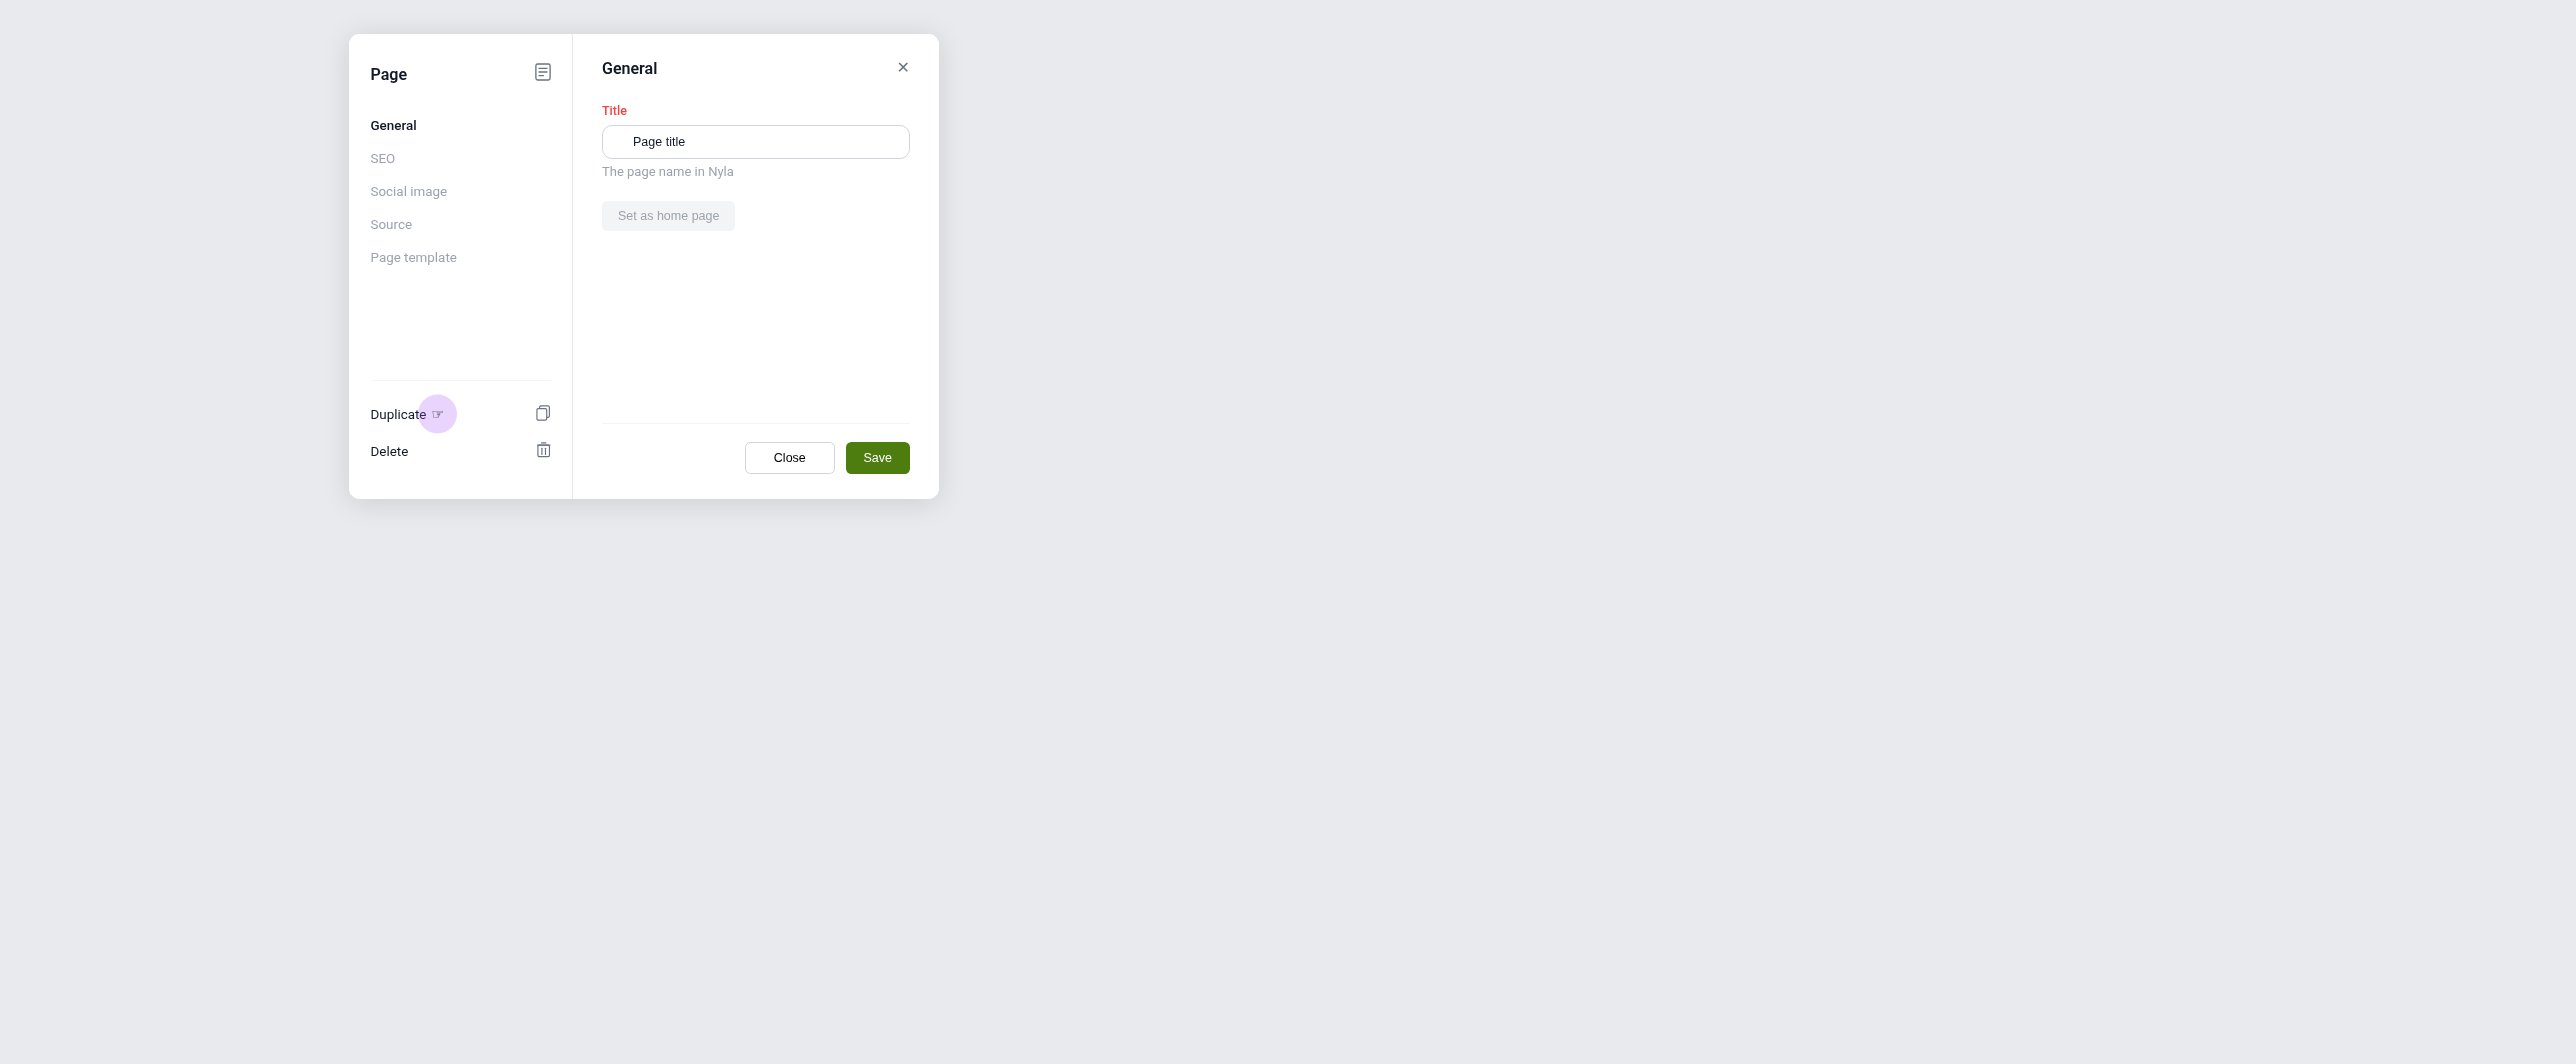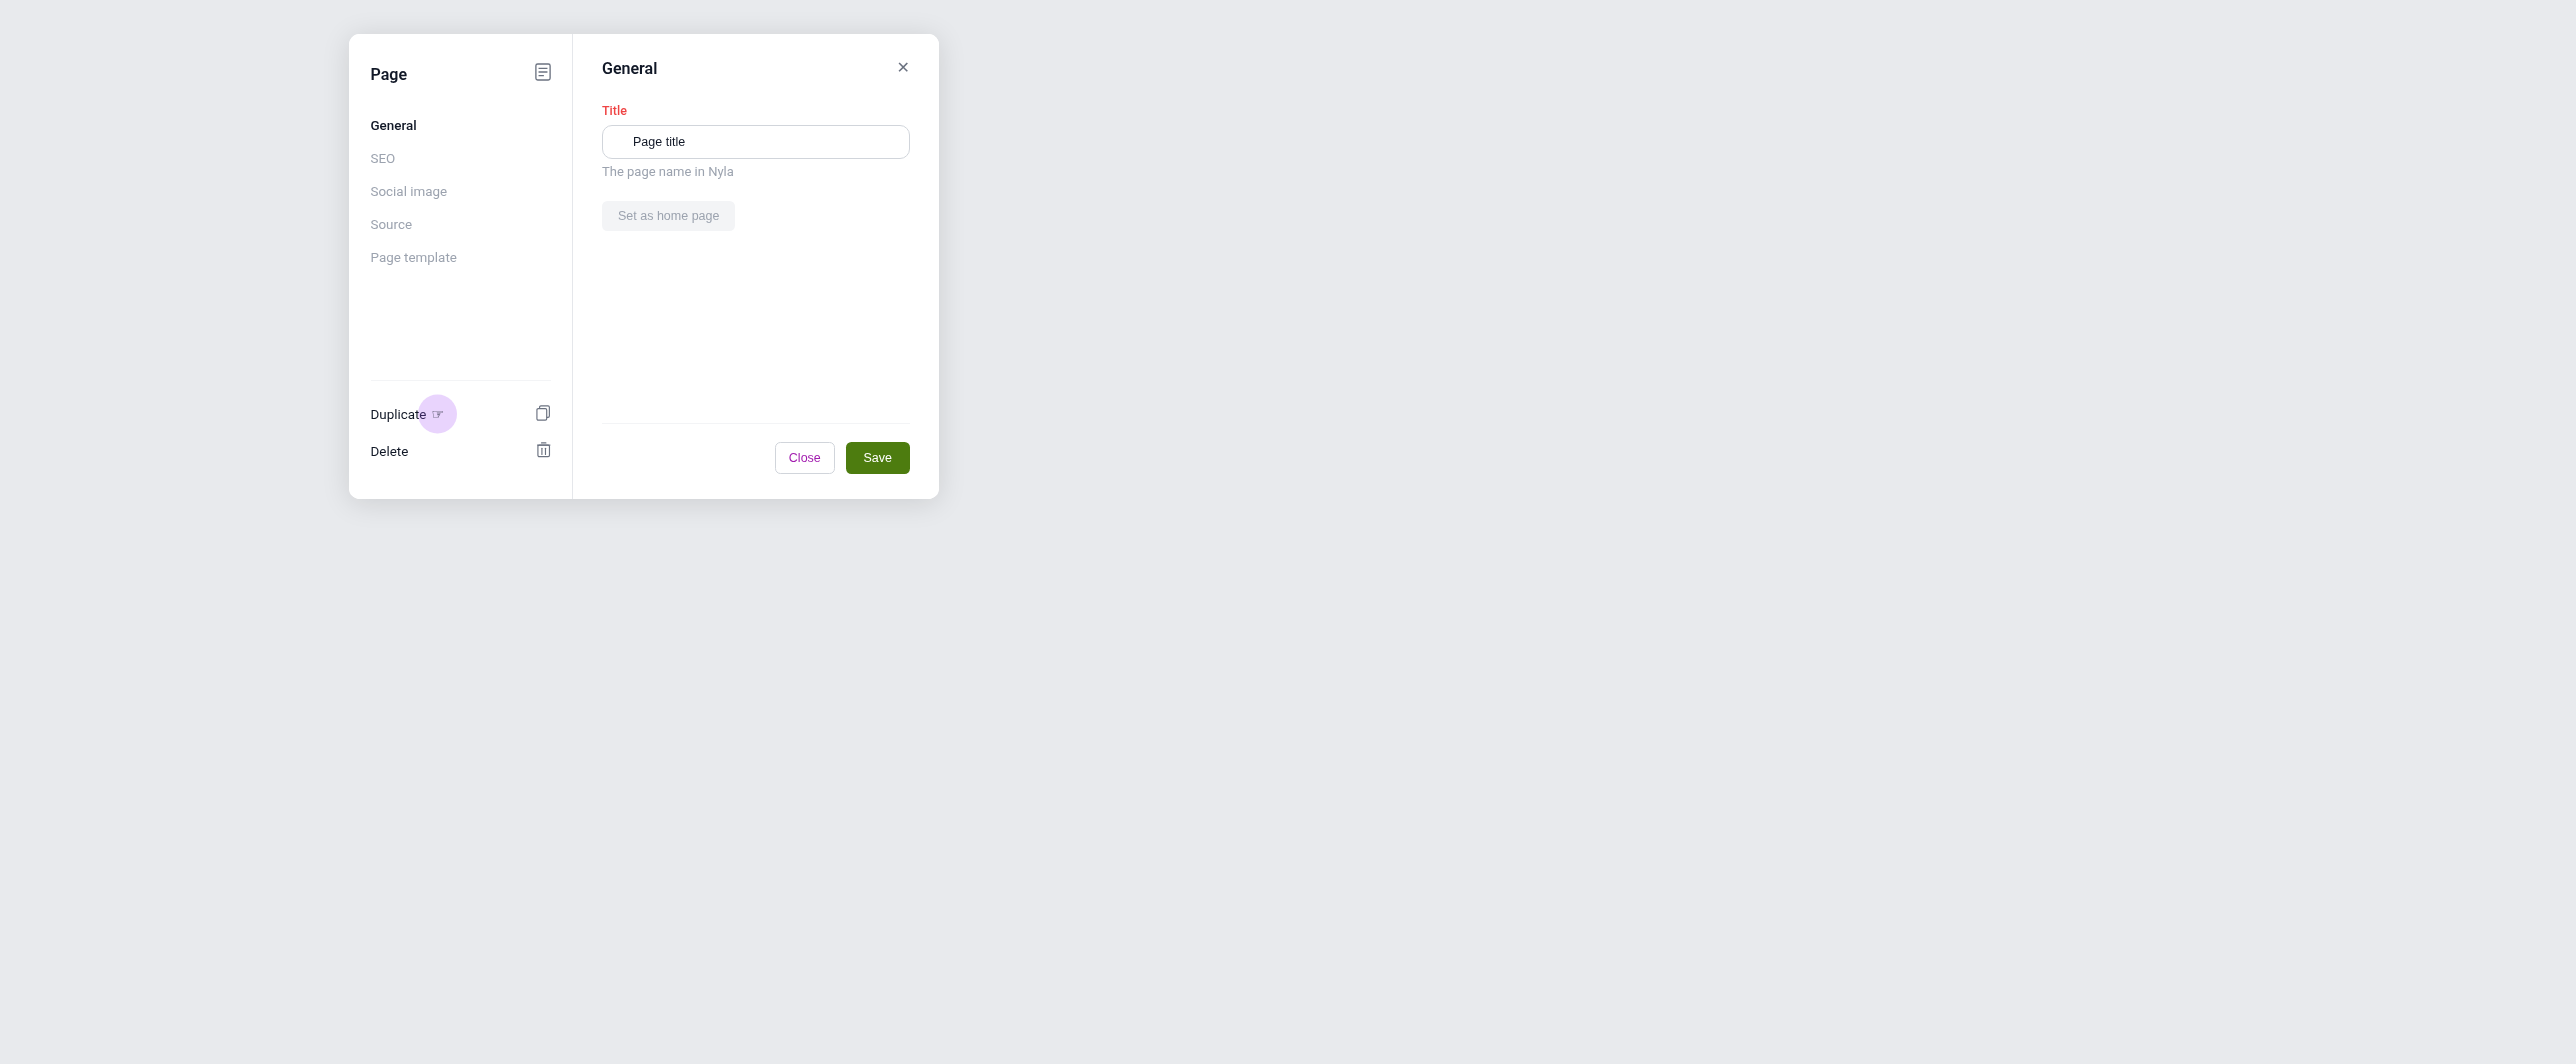--- a/index.html
+++ b/index.html
@@ -193,26 +193,26 @@
     .right-footer {
       display: flex;
       justify-content: flex-end;
       gap: 10.7px;
       padding-top: 18px;
       border-top: 0.9px solid #f3f4f6;
       margin-top: 14.3px;
     }
 
     .btn-close {
-      padding: 8px 13px;
+      padding: 8px 28px;
       background: #ffffff;
       border: 0.9px solid #d1d5db;
       border-radius: 5.4px;
       font-size: 12.5px;
-      color: #a21caf;
+      color: #000000;
       cursor: pointer;
     }
 
     .btn-save {
       padding: 8px 18px;
       background: #4d7c0f;
       border: none;
       border-radius: 5.4px;
       font-size: 12.5px;
       color: #ffffff;

